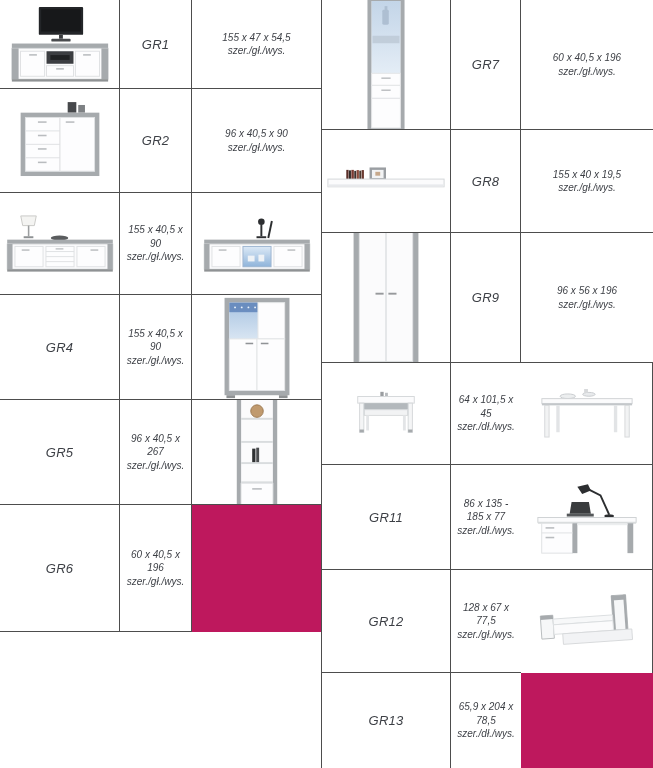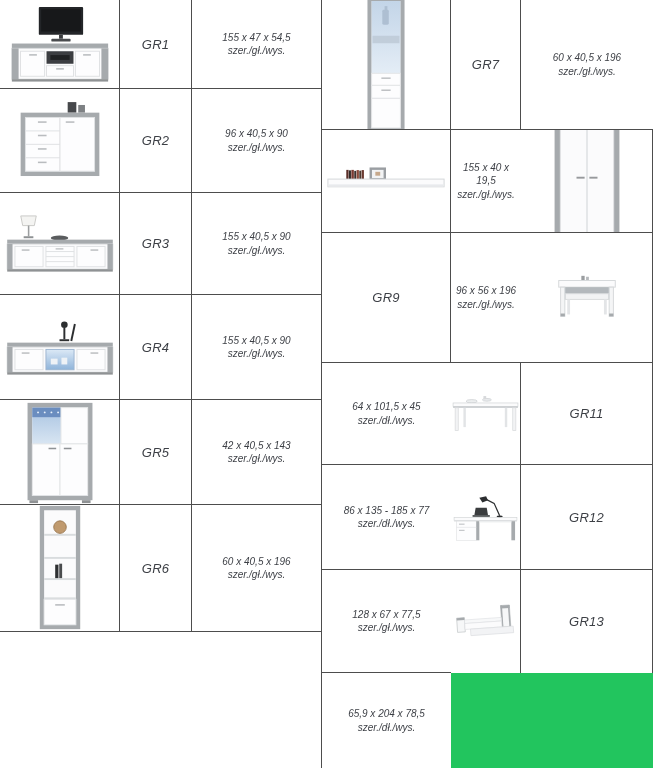--- a/index.html
+++ b/index.html
@@ -11,21 +11,21 @@
   #page{
     position:relative;
     width:653px;height:768px;
     background:#ffffff;
     overflow:hidden;
     font-family:"Liberation Sans", sans-serif;
   }
   .catalog{
     position:absolute;
     display:grid;
-    background:#22c55e;
+    background:#be185d;
   }
   #left-table{
     left:0;top:0;
     width:322px;height:632px;
     grid-template-columns:120px 72px 130px;
   }
   #right-table{
     left:321px;top:0;
     width:332px;height:768px;
     grid-template-columns:129px 70px 132px;
@@ -131,21 +131,20 @@
 <rect x="43" y="34.5" width="29" height="21" fill="#fdfdfe" stroke="#dfe1e3"></rect>
 <line x1="43" y1="39.8" x2="72" y2="39.8" stroke="#dfe1e3"></line>
           <line x1="43" y1="45" x2="72" y2="45" stroke="#dfe1e3"></line>
           <line x1="43" y1="50.2" x2="72" y2="50.2" stroke="#dfe1e3"></line>
 <rect x="53" y="36.4" width="8" height="1.3" fill="#b9bcbf"></rect>
 <rect x="75" y="34.5" width="29" height="21" fill="#fdfdfe" stroke="#dfe1e3"></rect>
           <rect x="89" y="37.5" width="8" height="1.5" fill="#b9bcbf"></rect>
 <rect x="3" y="58" width="109" height="2.5" fill="#8f9294"></rect>
         </svg>
       </div>
-      <div class="cell code-cell col2">GR3</div>
       <div class="cell dims-cell col3">
         <div>155 x 40,5 x 90</div>
         <div>szer./gł./wys.</div>
       </div>
       <div class="cell img-cell col1">
         <svg viewBox="0 0 115 64" width="112" height="62">
 <defs>
             <linearGradient id="gA" x1="0" y1="0" x2="0" y2="1">
               <stop offset="0" stop-color="#dce9f6"></stop>
               <stop offset="1" stop-color="#8fb4da"></stop>
@@ -194,21 +193,21 @@
 <rect x="15" y="46" width="29" height="54" fill="#fdfdfe" stroke="#e2e4e6"></rect>
           <rect x="44" y="46" width="29" height="54" fill="#fdfdfe" stroke="#e2e4e6"></rect>
 <rect x="32" y="50" width="8" height="1.6" fill="#909396"></rect>
           <rect x="48" y="50" width="8" height="1.6" fill="#909396"></rect>
 <rect x="12" y="105" width="9" height="3" fill="#8f9294"></rect>
           <rect x="67" y="105" width="9" height="3" fill="#8f9294"></rect>
         </svg>
       </div>
       <div class="cell code-cell col2">GR5</div>
       <div class="cell dims-cell col3">
-        <div>42 x 40,5 x 143</div>
+        <div>96 x 40,5 x 267</div>
         <div>szer./gł./wys.</div>
       </div>
       <div class="cell img-cell col1 last-row">
         <svg viewBox="0 0 56 134" width="54" height="129">
 <rect x="7" y="2" width="42" height="128" fill="#a6aaad"></rect>
           <rect x="11.5" y="6.5" width="33" height="119" fill="#fbfbfc"></rect>
 <rect x="11.5" y="31" width="33" height="2" fill="#d9dcde"></rect>
           <rect x="11.5" y="55" width="33" height="2" fill="#d9dcde"></rect>
           <rect x="11.5" y="77" width="33" height="2" fill="#d9dcde"></rect>
           <rect x="11.5" y="97" width="33" height="2" fill="#d9dcde"></rect>
@@ -261,20 +260,21 @@
           <rect x="32.6" y="4.2" width="2.4" height="9.3" fill="#8a4a3a"></rect>
           <rect x="35.4" y="4.8" width="2" height="8.7" fill="#4a3a32"></rect>
           <rect x="37.8" y="4.2" width="2.4" height="9.3" fill="#6b3a30"></rect>
 <rect x="46" y="1.5" width="17" height="13.5" fill="#9a9ea2"></rect>
           <rect x="48.5" y="4" width="12" height="8.5" fill="#f2f3f4"></rect>
           <rect x="52" y="6" width="5" height="4" fill="#c7a98c"></rect>
 <rect x="3" y="13.5" width="120" height="8" fill="#fbfbfc" stroke="#d4d7d9"></rect>
 <rect x="3.5" y="19" width="119" height="2.5" fill="#e8eaec"></rect>
         </svg>
       </div>
+      <div class="cell code-cell col2">GR8</div>
       <div class="cell dims-cell col3">
         <div>155 x 40 x 19,5</div>
         <div>szer./gł./wys.</div>
       </div>
       <div class="cell img-cell col1">
         <svg viewBox="0 0 86 162" width="82" height="155">
 <rect x="9" y="2" width="68" height="154" fill="#a6aaad"></rect>
           <rect x="15" y="8" width="56" height="140" fill="#fbfbfc"></rect>
 <rect x="15" y="8" width="56" height="140" fill="none" stroke="#e0e2e4"></rect>
 <rect x="42.4" y="8" width="1.2" height="140" fill="#d6d9db"></rect>

